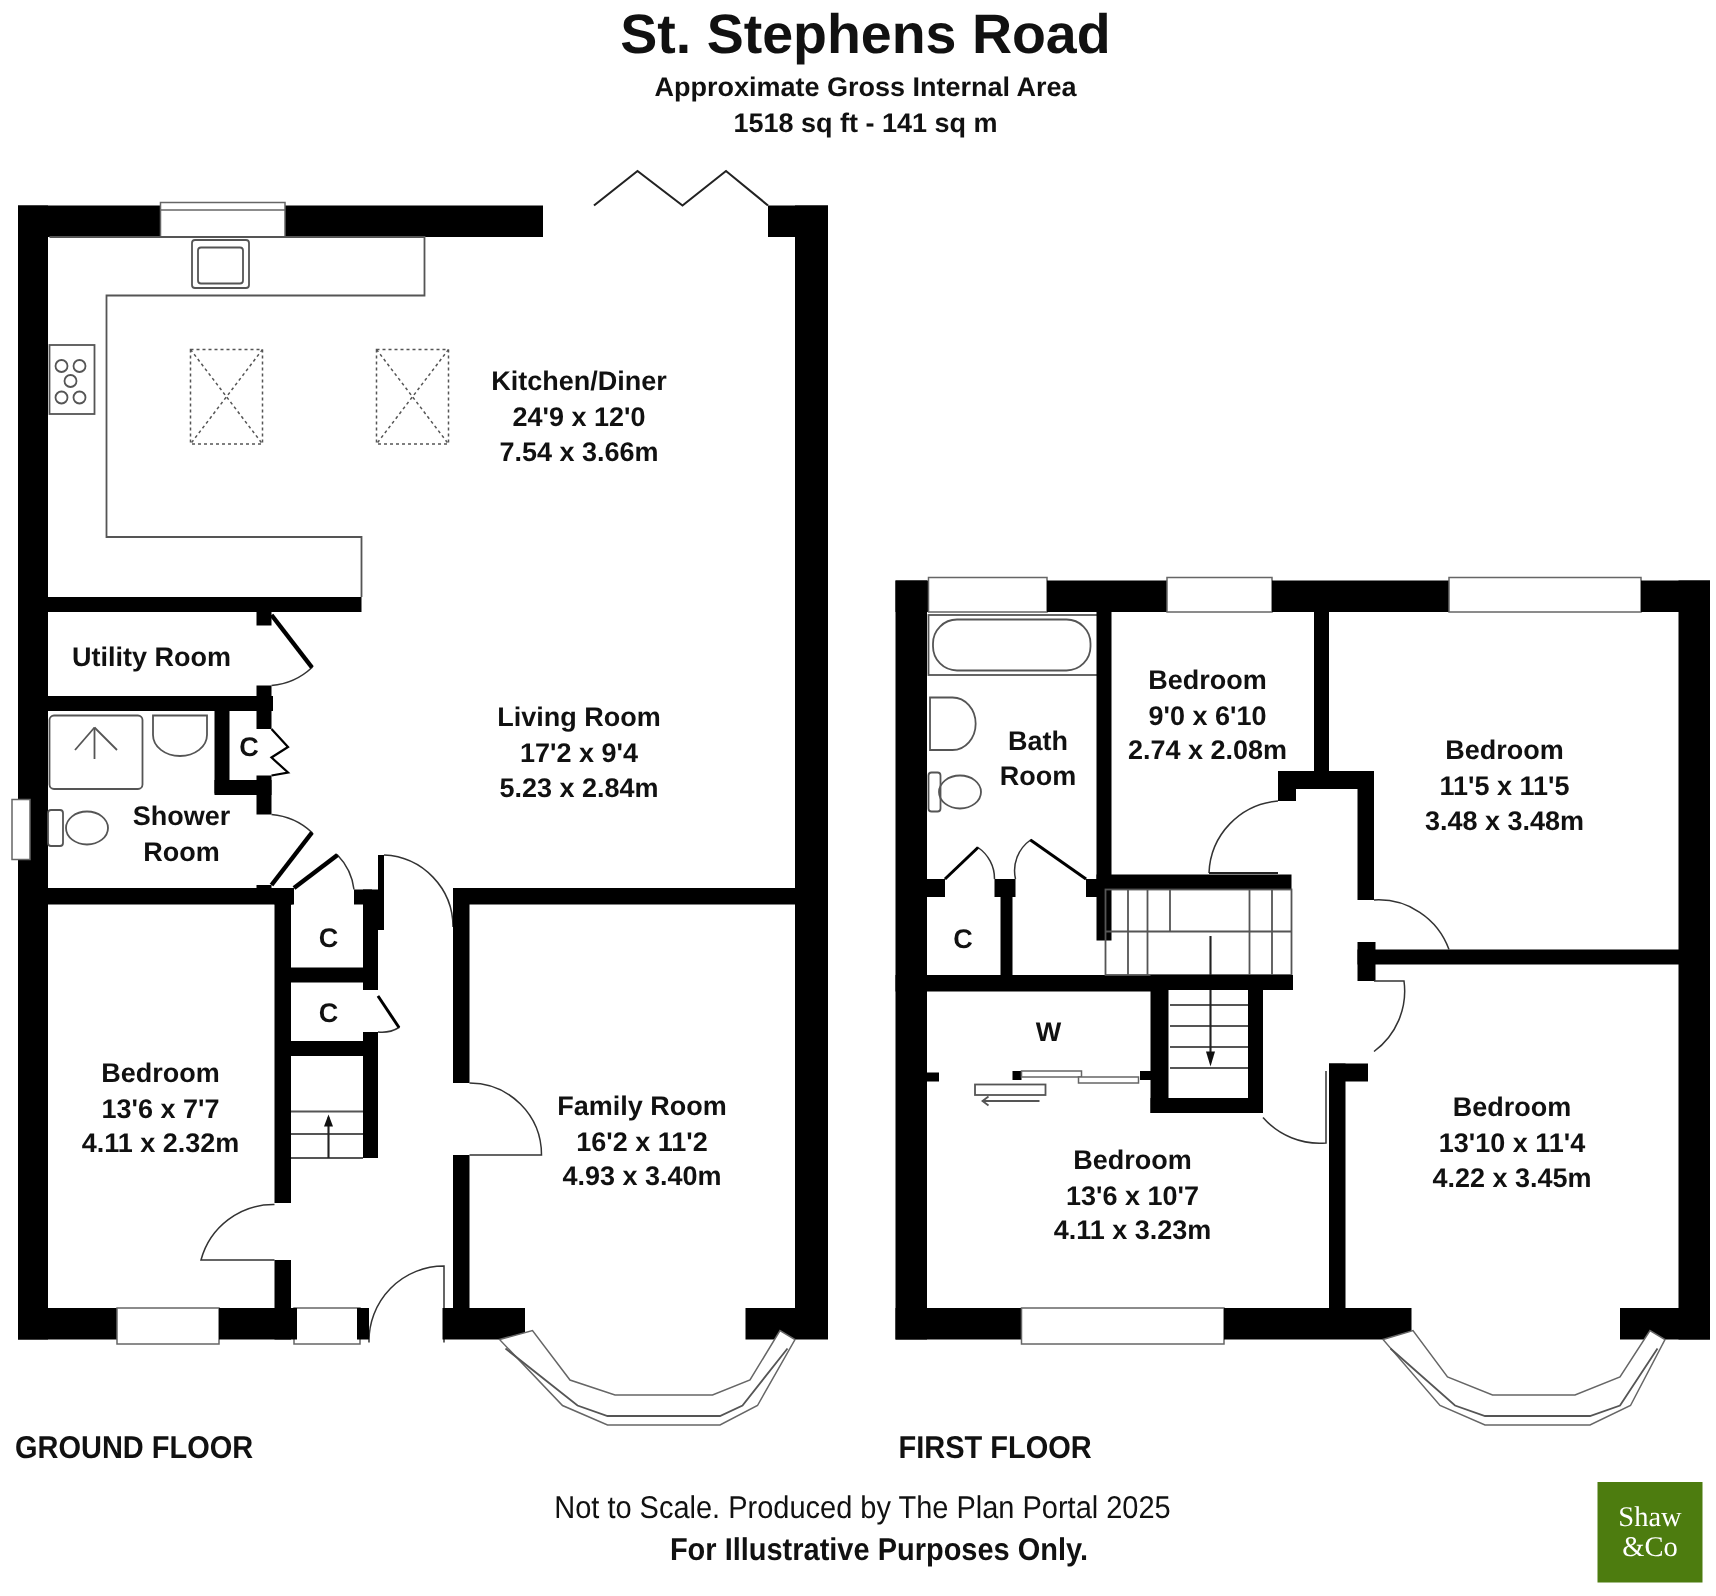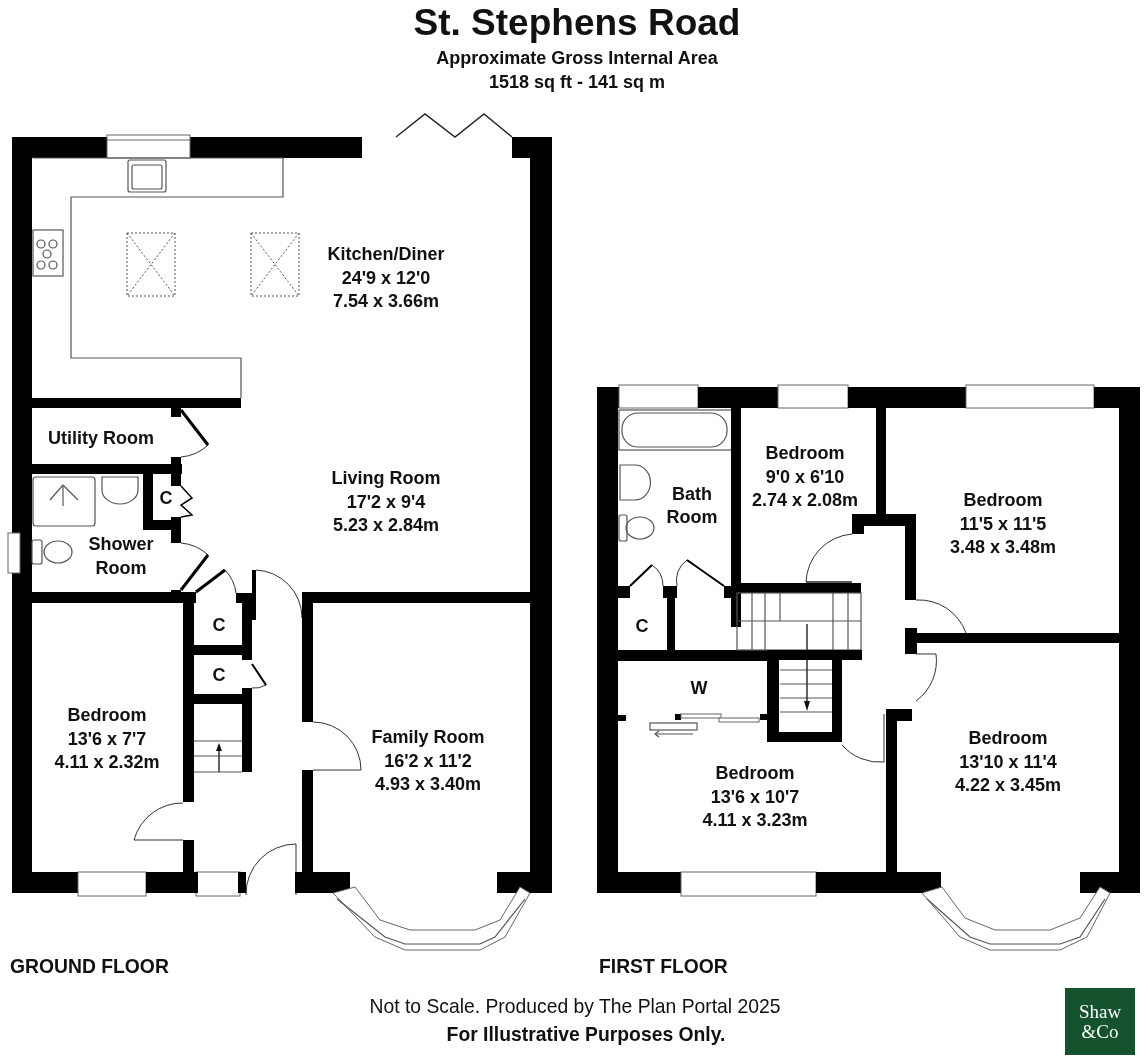--- a/index.html
+++ b/index.html
@@ -23,21 +23,21 @@
     .dashed { fill: none; stroke: #555; stroke-width: 1; stroke-dasharray: 2 2; }
     .floor-label { position: absolute; top: 954px; font-size: 21px; font-weight: bold;
                    transform: scaleX(0.92); transform-origin: left; }
     .ground-label { left: 10px; }
     .first-label { left: 599px; }
     .footer1 { position: absolute; top: 994px; left: 0; width: 1150px; text-align: center;
                font-size: 21px; transform: scaleX(0.92); }
     .footer2 { position: absolute; top: 1022px; left: 0; width: 1172px; text-align: center;
                font-size: 21px; font-weight: bold; transform: scaleX(0.92); }
     .logo { position: absolute; left: 1065px; top: 988px; width: 70px; height: 67px;
-            background: #14532d; color: #fff; font-family: "Liberation Serif", "DejaVu Serif", serif;
+            background: #4d7c0f; color: #fff; font-family: "Liberation Serif", "DejaVu Serif", serif;
             font-size: 19px; line-height: 20px; display: flex; flex-direction: column;
             justify-content: center; align-items: center; }
   </style>
 </head>
 <body>
 
 <div class="title">St. Stephens Road</div>
 <div class="subtitle sub1">Approximate Gross Internal Area</div>
 <div class="subtitle sub2">1518 sq ft - 141 sq m</div>
 

